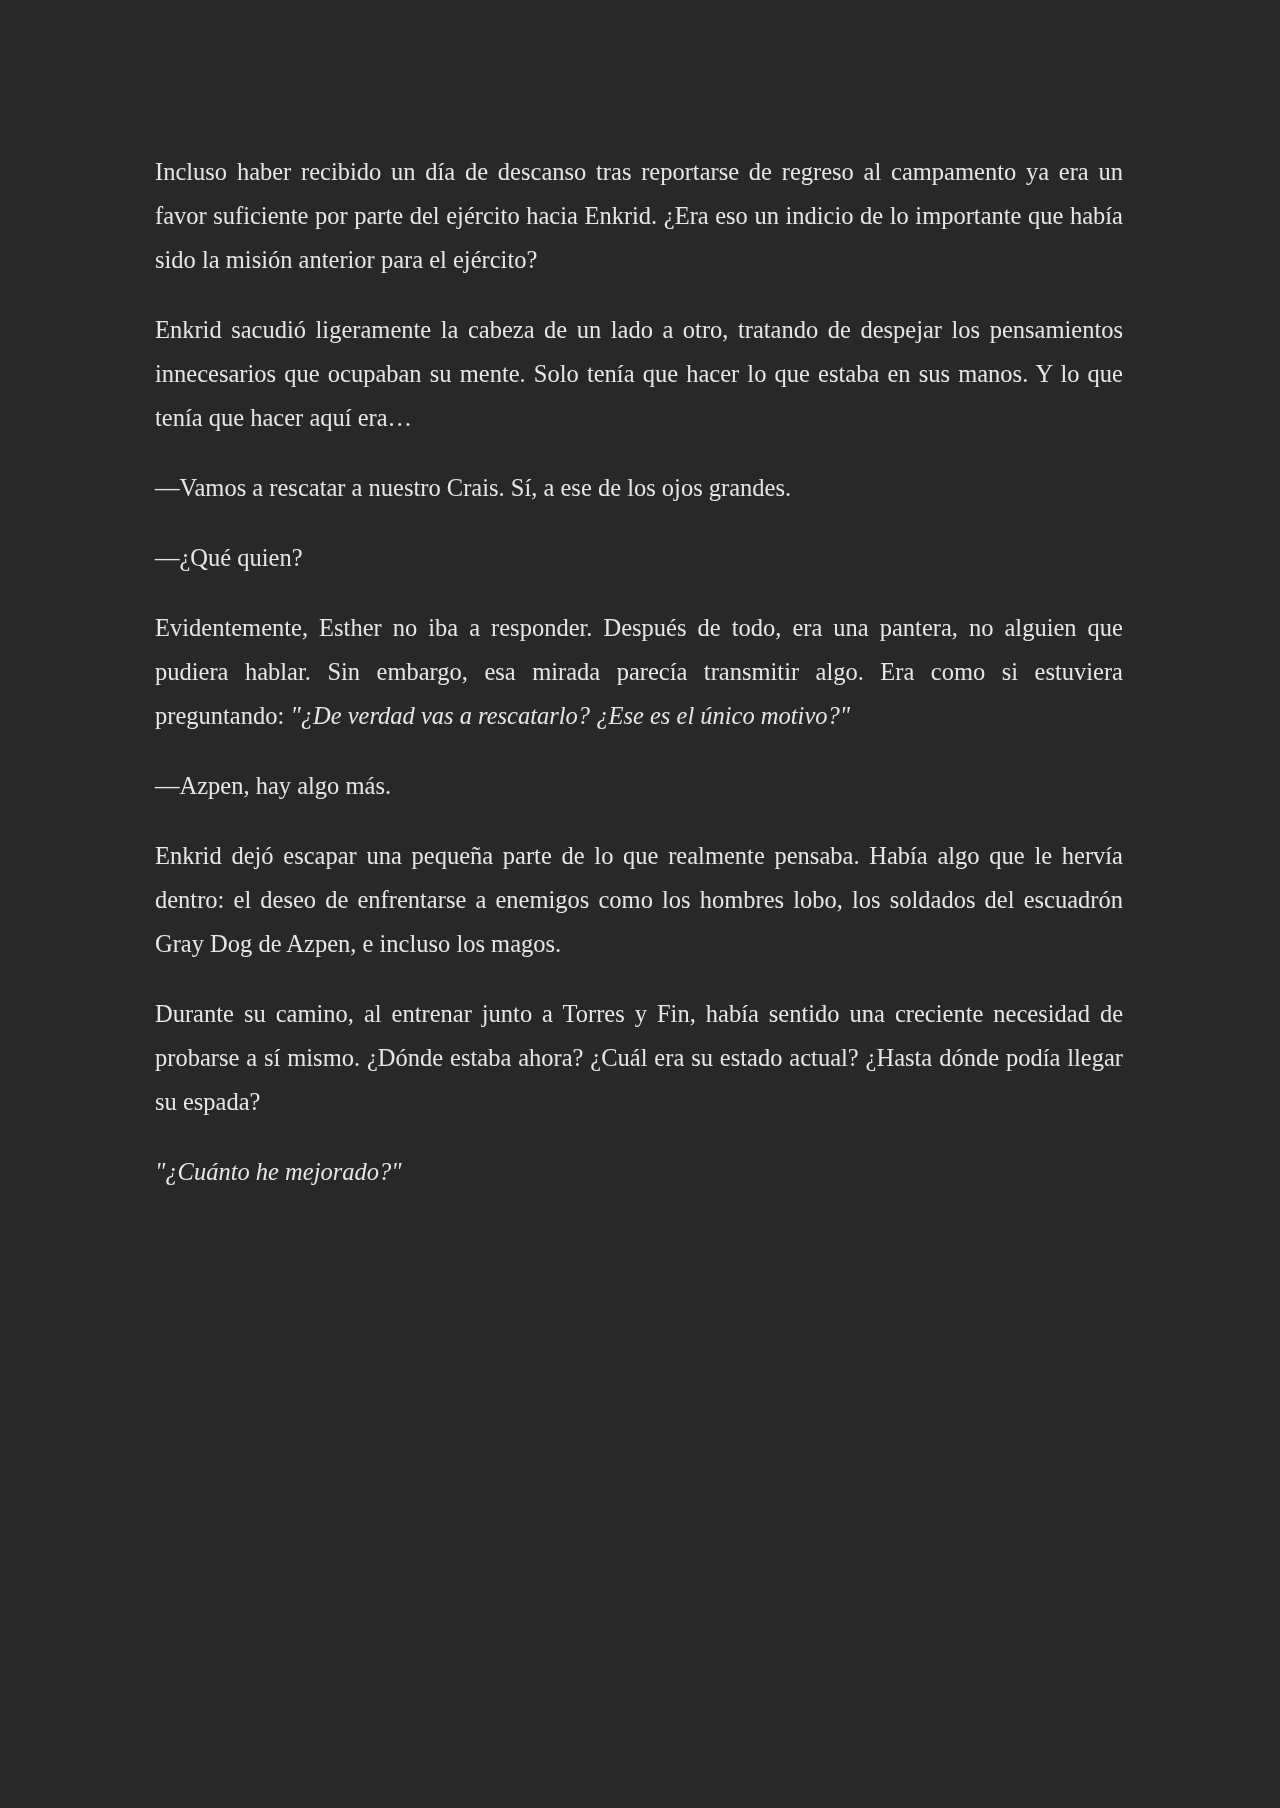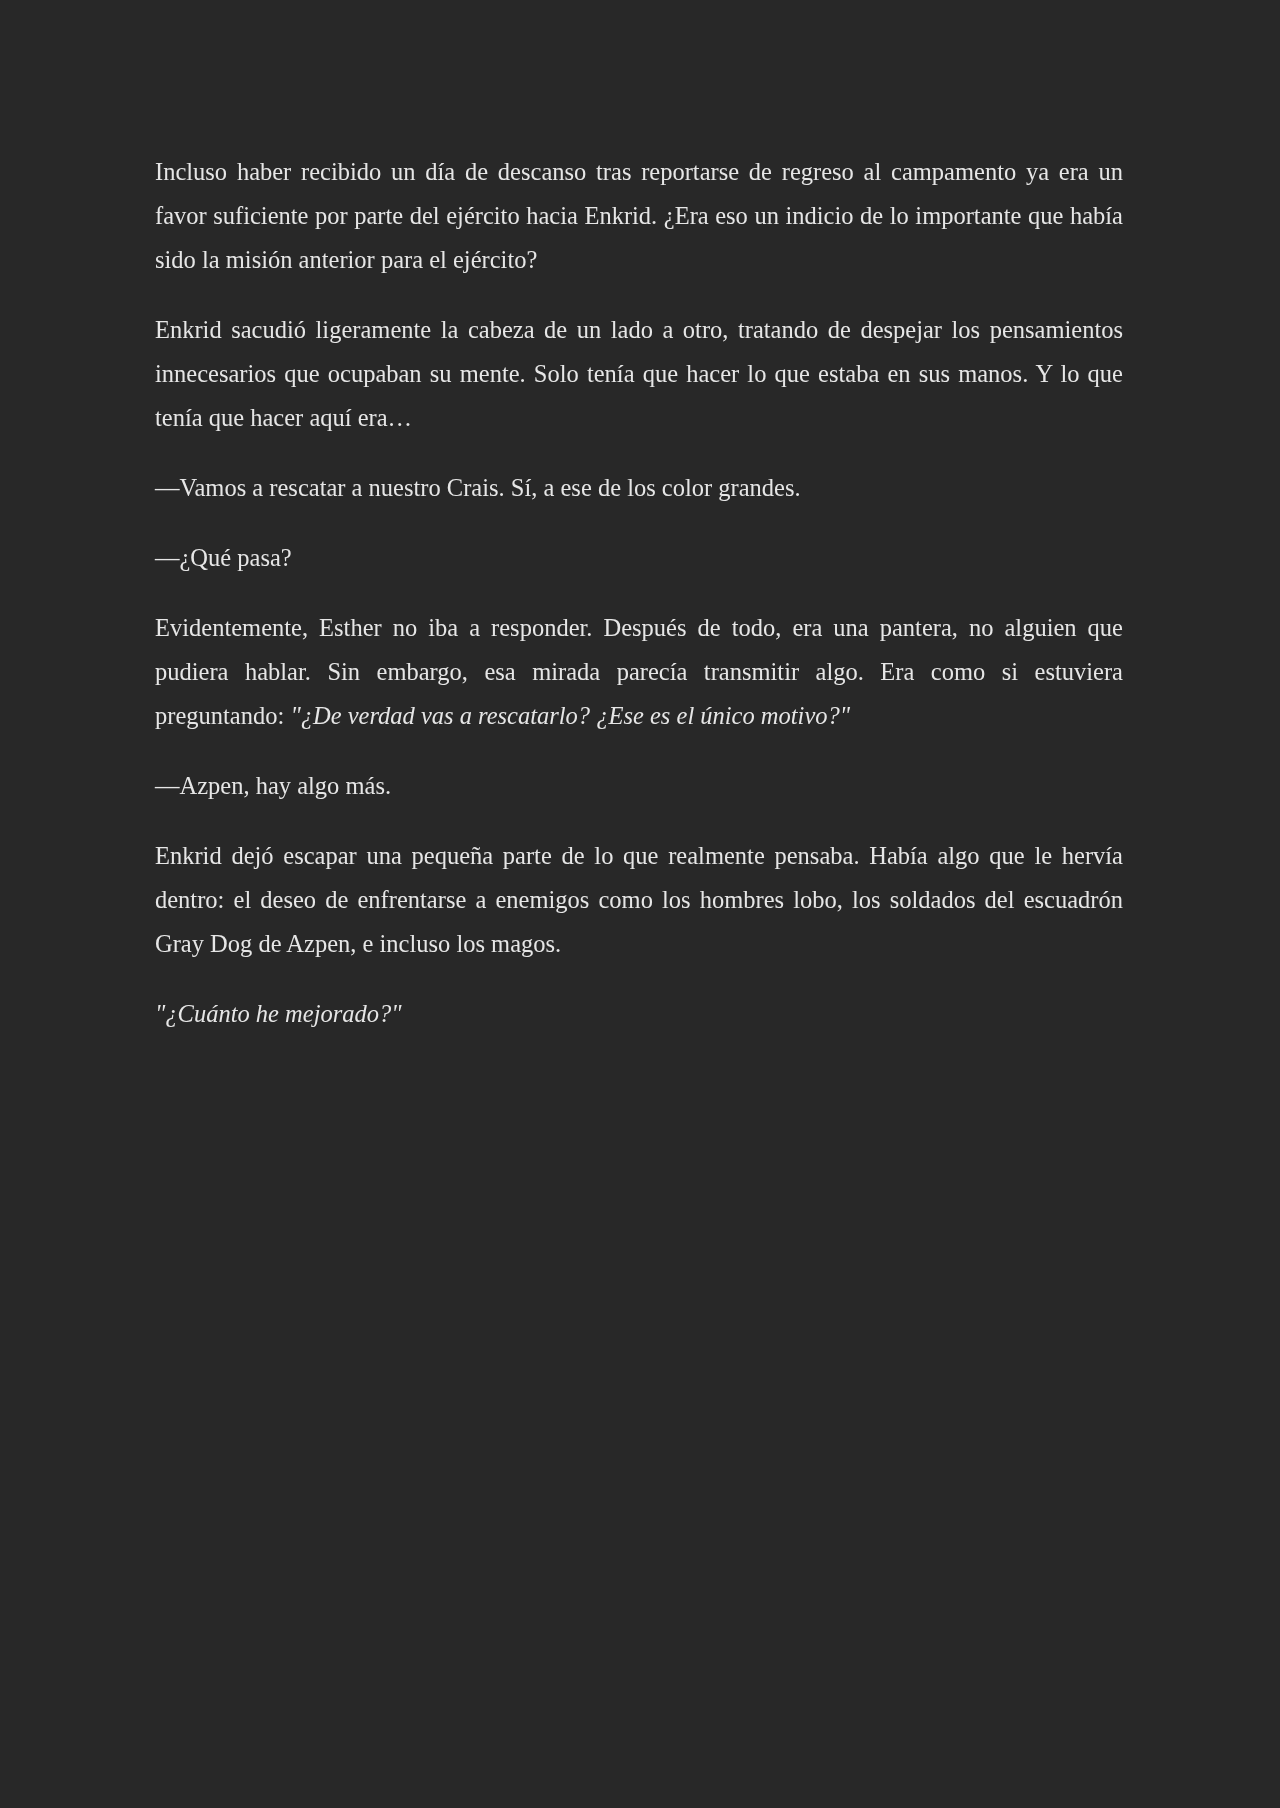--- a/index.html
+++ b/index.html
@@ -25,19 +25,20 @@
   .chapter-body em {
     font-style: italic;
   }
 </style>
 </head>
 <body>
 
 <main class="chapter-body">
   <p><span>Incluso haber recibido un día de descanso tras reportarse de regreso al campamento ya era un favor suficiente por parte del ejército hacia Enkrid. ¿Era eso un indicio de lo importante que había sido la misión anterior para el ejército?</span></p>
   <p><span>Enkrid sacudió ligeramente la cabeza de un lado a otro, tratando de despejar los pensamientos innecesarios que ocupaban su mente. Solo tenía que hacer lo que estaba en sus manos. Y lo que tenía que hacer aquí era…</span></p>
-  <p><span>—Vamos a rescatar a nuestro Crais. Sí, a ese de los color grandes.</span></p>
-  <p><span>—¿Qué pasa?</span></p>
+  <p><span>—Vamos a rescatar a nuestro Crais. Sí, a ese de los ojos grandes.</span></p>
+  <p><span>—¿Qué quien?</span></p>
   <p><span>Evidentemente, Esther no iba a responder. Después de todo, era una pantera, no alguien que pudiera hablar. Sin embargo, esa mirada parecía transmitir algo. Era como si estuviera preguntando: </span><em>"¿De verdad vas a rescatarlo? ¿Ese es el único motivo?"</em></p>
   <p><span>—Azpen, hay algo más.</span></p>
   <p><span>Enkrid dejó escapar una pequeña parte de lo que realmente pensaba. Había algo que le hervía dentro: el deseo de enfrentarse a enemigos como los hombres lobo, los soldados del escuadrón Gray Dog de Azpen, e incluso los magos.</span></p>
+  <p><span>Durante su camino, al entrenar junto a Torres y Fin, había sentido una creciente necesidad de probarse a sí mismo. ¿Dónde estaba ahora? ¿Cuál era su estado actual? ¿Hasta dónde podía llegar su espada?</span></p>
   <p><em>"¿Cuánto he mejorado?"</em></p>
 </main>
 
 </body></html>

